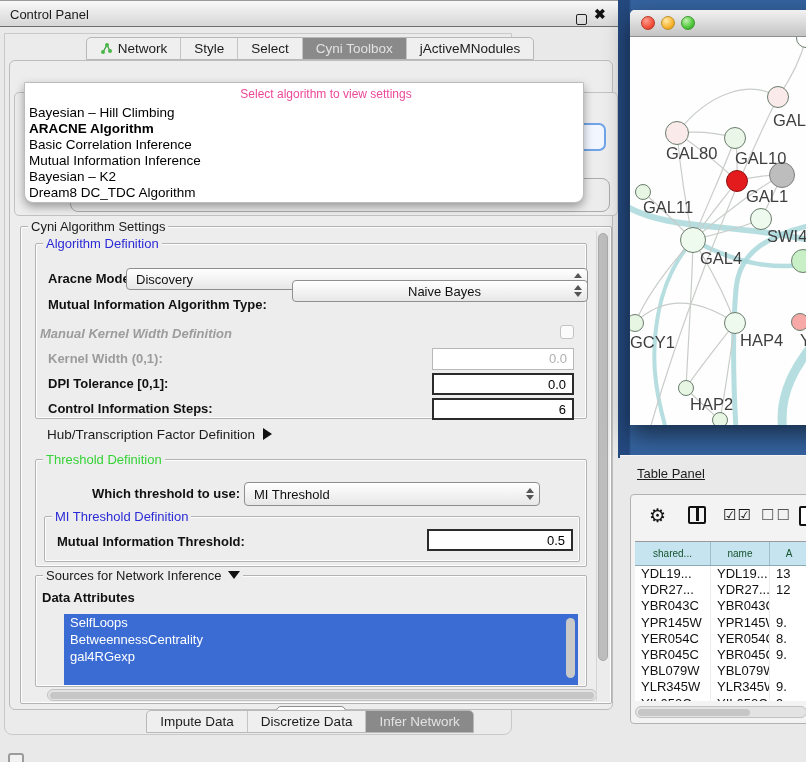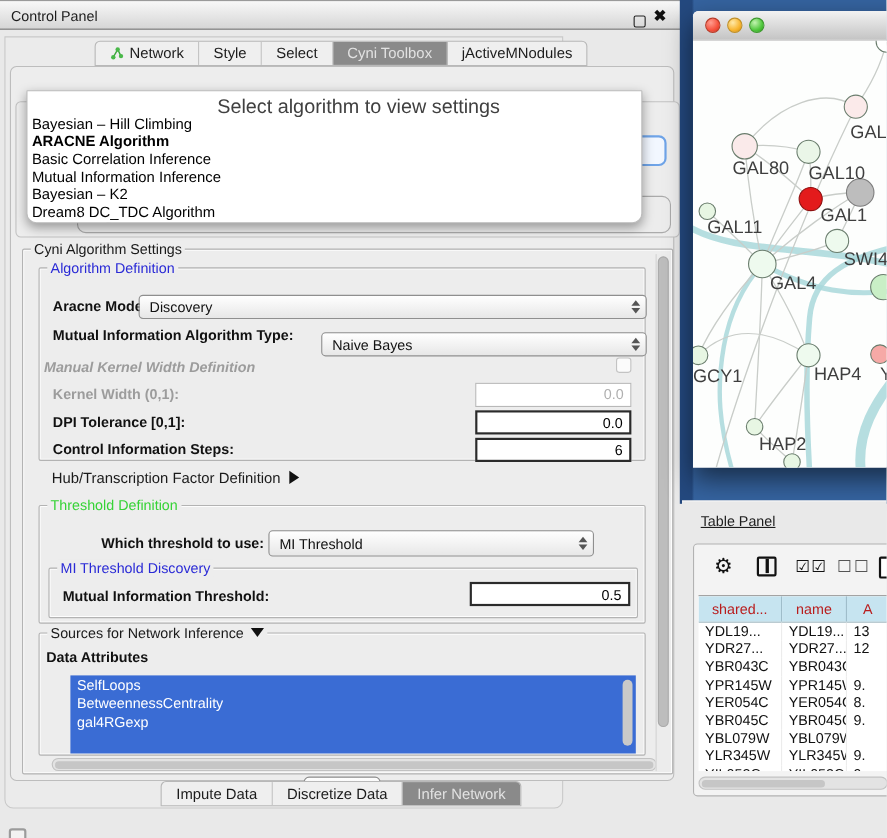--- a/index.html
+++ b/index.html
@@ -57,21 +57,21 @@
   #hidden-combo { left:60px; top:117px; width:540px; height:34px;
     border:1px solid #ababab; border-radius:8px; background:#ececec;
     color:#9d9d9d; line-height:34px; padding-left:24px; font-size:13.5px; }
 
   
   #algo-popup {
     left:14px; top:21px; width:560px; height:121px;
     background:#ffffff; border:1px solid #bcbcbc; border-radius:1px 1px 9px 9px;
     box-shadow:0 4px 10px rgba(0,0,0,.35); z-index:30; overflow:hidden;
   }
-  #algo-placeholder { text-align:center; color:#404040; font-size:18px; margin-top:4px; height:18px;padding-left:44px; }
+  #algo-placeholder { text-align:center; color:#ec4899; font-size:12px; margin-top:4px; height:18px;padding-left:44px; }
   .algo-item { height:16px; line-height:16px; padding-left:4px; font-size:13.5px; color:#000; white-space:nowrap; }
   .algo-item.bold { font-weight:bold; }
 
   
   .groupbox { position:absolute; border:1px solid #b3b3b3; border-radius:2px;
     box-shadow:inset 0 0 0 1px #fdfdfd; }
   .group-label { position:absolute; top:-8px; left:7px; background:#ededed; padding:0 3px;
     font-size:13px; white-space:nowrap; }
   .gl-black { color:#1a1a1a; }
   .gl-blue  { color:#2a2ad6; }
@@ -165,21 +165,21 @@
   #gear-ic   { left:18px; font-size:19px; line-height:20px; }
   #colbr-ic  { left:57px; width:18px; height:18px; border:2.5px solid #111; border-radius:2px; }
   #colbr-ic::after { content:""; position:absolute; left:6px; top:0; width:2.5px; height:13px; background:#111; }
   #chk-ic    { left:92px; font-size:15px; letter-spacing:1px; }
   #unchk-ic  { left:130px; font-size:15px; letter-spacing:2px; color:#555; }
   #file-ic   { left:168px; width:16px; height:20px; border:2.5px solid #111; border-radius:2px; background:#fff; }
 
   #grid { position:absolute; left:4px; top:46px; width:174px; height:160px; overflow:hidden;
     background:#fff; border-top:1px solid #9a9a9a; }
   .grid-header { display:flex; height:24px; border-bottom:1px solid #8fa9b4; }
-  .hcell { background:#c6e4f0; border-right:1px solid #9fbdca; font-size:13px; color:#b91c1c;
+  .hcell { background:#c6e4f0; border-right:1px solid #9fbdca; font-size:10px; color:#14532d;
     display:flex; align-items:center; justify-content:center; overflow:hidden; white-space:nowrap;text-align:center; }
   .grid-row { display:flex; height:16.2px; }
   .gcell { font-size:13px; color:#111; padding-left:6px; overflow:hidden; white-space:nowrap;
     border-right:1px solid #ececec; line-height:16px; }
   .c1 { width:76px; } .c2 { width:59px; } .c3 { width:39px; }
 </style>
 </head>
 <body>
 
 <div id="cp-titlebar" class="abs">
@@ -244,21 +244,21 @@
         <span class="flabel" style="left:12px; top:27px;">Aracne Mode:</span>
         <div class="combo" style="left:90px; top:24px; width:462px;">
           <span>Discovery</span>
           <span class="stepper">
               <i class="up"></i>
               <i class="down"></i>
             </span>
         </div>
 
         <span class="flabel" style="left:12px; top:53px;">Mutual Information Algorithm Type:</span>
-        <div class="combo" style="left:256px; top:58px; width:296px;">
+        <div class="combo" style="left:256px; top:36px; width:296px;justify-content:center;">
           <span>Naive Bayes</span>
           <span class="stepper">
               <i class="up"></i>
               <i class="down"></i>
             </span>
         </div>
 
         <span class="flabel disabled" style="left:4px; top:82px;font-style:italic;">Manual Kernel Width Definition</span>
         <span class="checkbox" style="left:524px; top:81px;"></span>
 
@@ -282,21 +282,21 @@
         <span class="flabel" style="left:56px; top:26px;">Which threshold to use:</span>
         <div class="combo" style="left:208px; top:22px; width:296px; height:24px;">
           <span>MI Threshold</span>
           <span class="stepper">
               <i class="up"></i>
               <i class="down"></i>
             </span>
         </div>
 
         <div class="groupbox" style="left:8px; top:56px; width:536px; height:46px;">
-          <span class="group-label gl-blue">MI Threshold Discovery</span>
+          <span class="group-label gl-blue">MI Threshold Definition</span>
           <span class="flabel" style="left:12px; top:17px;">Mutual Information Threshold:</span>
           <div class="numfield enabled" style="left:382px; top:12px; width:146px;">0.5</div>
         </div>
       </div>
 
       <div class="groupbox" style="left:14px; top:348px; width:552px; height:112px;padding-left:21px;">
         <span class="group-label gl-black">
           <span>Sources for Network Inference</span><span class="tri-down"></span>
         </span>
         <span class="flabel" style="left:6px; top:14px;">Data Attributes</span>

